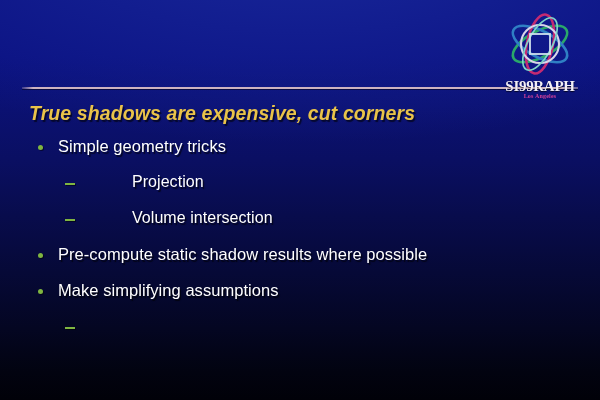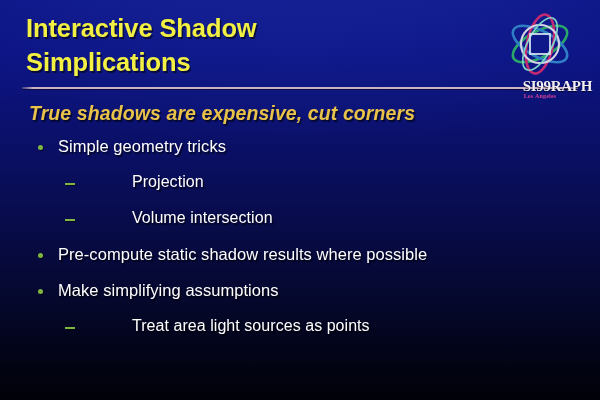--- a/index.html
+++ b/index.html
@@ -139,21 +139,21 @@
     left: 0;
     top: 0;
     width: 104px;
     height: 76px;
   }
   .logo-word {
     position: absolute;
     left: 0;
     top: 74px;
     width: 104px;
-    text-align: right;
+    text-align: center;
     font-family: "Liberation Serif", serif;
     font-size: 15px;
     font-weight: bold;
     color: #f2eef6;
     letter-spacing: -0.3px;
     text-shadow: 0 1px 1px rgba(0,0,0,0.7);
   }
   .logo-city {
     position: absolute;
     left: 0;
@@ -165,24 +165,20 @@
     font-weight: bold;
     color: #d4409a;
     letter-spacing: 0.2px;
   }
 </style>
 </head>
 <body>
 
 <div class="slide">
 
-  <div class="title-block">
-    <div class="title-line">Interactive Shadow</div>
-    <div class="title-line">Simplications</div>
-  </div>
 
   <div class="divider"></div>
 
   <div class="subtitle">True shadows are expensive, cut corners</div>
 
   <div class="bullets">
 
     <div class="bullet-row level-1">
       <span class="marker dot"></span>
       <span class="bullet-text">Simple geometry tricks</span>
@@ -203,21 +199,20 @@
       <span class="bullet-text">Pre-compute static shadow results where possible</span>
     </div>
 
     <div class="bullet-row level-1">
       <span class="marker dot"></span>
       <span class="bullet-text">Make simplifying assumptions</span>
     </div>
 
     <div class="bullet-row level-2">
       <span class="marker dash"></span>
-      <span class="bullet-text">Treat area light sources as points</span>
     </div>
 
 
   </div>
 
   <div class="logo">
     <svg class="logo-rings" viewBox="0 0 104 76">
       <g fill="none" stroke-width="2.6">
         <ellipse cx="52" cy="40" rx="30" ry="13" stroke="#2aa86a" transform="rotate(-28 52 40)"></ellipse>
         <ellipse cx="52" cy="40" rx="30" ry="13" stroke="#2f7fc4" transform="rotate(28 52 40)"></ellipse>

